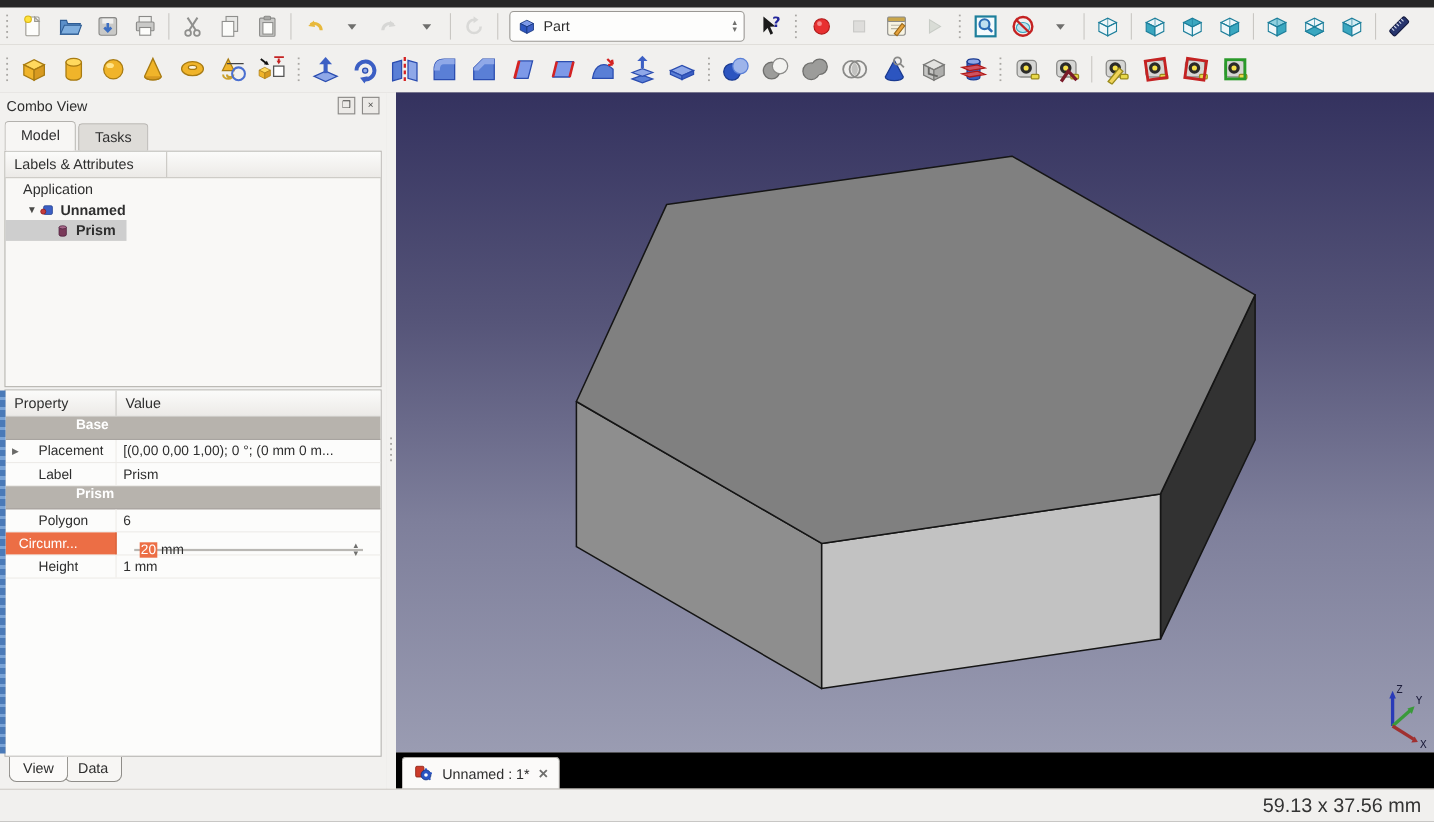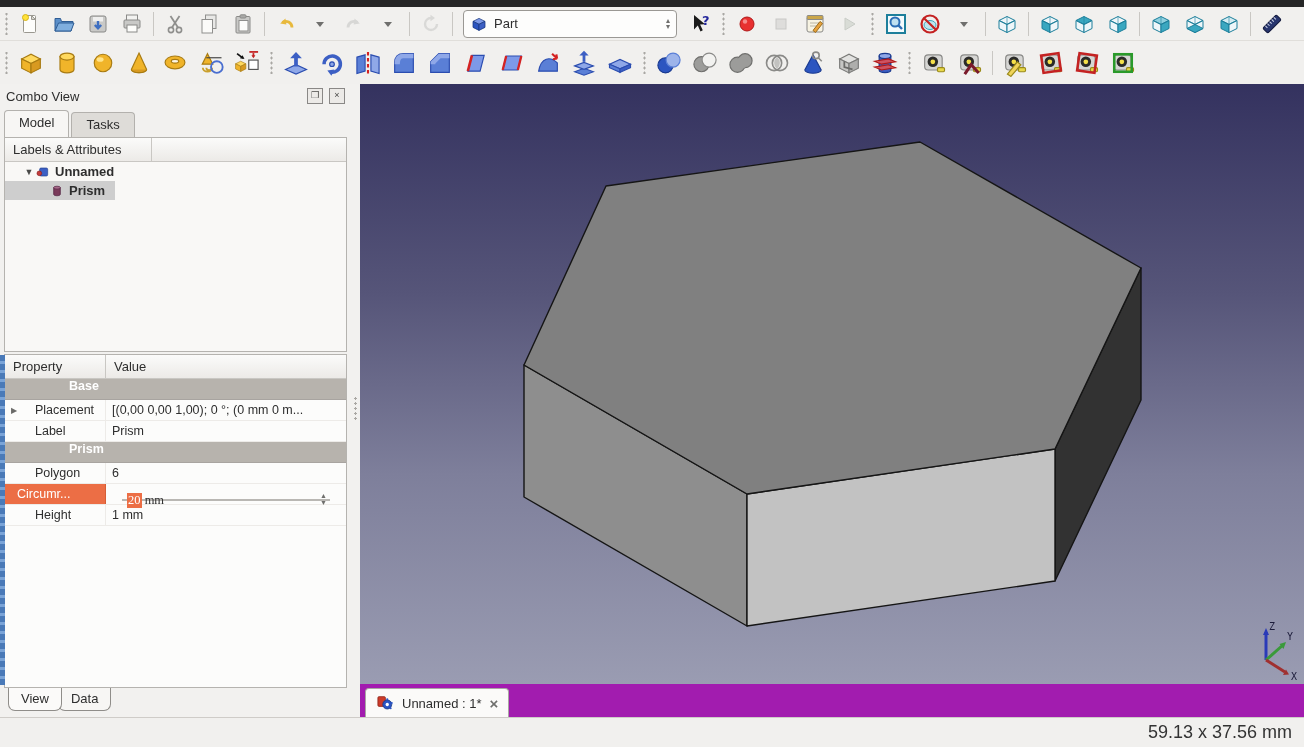--- a/index.html
+++ b/index.html
@@ -55,21 +55,21 @@
   .bottabs{position:absolute;left:8px;top:604px;display:flex;}
   .btab{padding:3px 12px 4px 12px;background:#f7f6f4;border:1px solid #8f8d89;border-top:none;border-radius:0 0 7px 7px;margin-right:-4px;}
   .btab.front{position:relative;z-index:2;background:#fbfaf9;}
   .splitter{position:absolute;left:351px;top:84px;width:9px;height:633px;background:#f2f1ef;}
   .splitter .sgrip{position:absolute;left:2px;top:312px;width:5px;height:26px;
         background-image:radial-gradient(#a9a7a3 1px, transparent 1.2px);background-size:5px 5px;}
   .edgeartifact{position:absolute;left:0;top:355px;width:5px;height:330px;
         background:repeating-linear-gradient(180deg,#4a7ab8 0 6px,#7aa4d8 6px 9px);}
   #viewport{position:absolute;left:360px;top:84px;width:944px;height:600px;}
   #vpsvg{position:absolute;left:0;top:0;}
-  .tabbar{position:absolute;left:360px;top:684px;width:944px;height:33px;background:#a21caf;border-bottom:1px solid #b9b7b3;display:flex;align-items:flex-end;}
+  .tabbar{position:absolute;left:360px;top:684px;width:944px;height:33px;background:#000000;border-bottom:1px solid #b9b7b3;display:flex;align-items:flex-end;}
   .doctab{display:flex;align-items:center;gap:8px;height:28px;margin-left:5px;padding:0 10px;background:#fbfaf9;
           border:1px solid #a9a7a3;border-bottom:none;border-radius:4px 4px 0 0;}
   .doctab .close{color:#6f6f6d;font-weight:bold;font-size:15px;}
   .statusbar{position:absolute;left:0;top:717px;width:1304px;height:30px;background:#f1f0ee;border-top:1px solid #cfccc8;
              display:flex;align-items:center;justify-content:flex-end;padding-right:12px;box-sizing:border-box;font-size:18px;color:#333;}
   .bold{font-weight:bold;}
   svg{display:block;}
 </style>
 </head>
 <body>
@@ -656,20 +656,27 @@
         <div class="ptab">Tasks</div>
       </div>
     <div class="treewrap">
       <div class="treehead">
         <span>Labels &amp; Attributes</span>
         <span class="colline"></span>
       </div>
       <div id="treerows">
           <div class="trow">
             <span class="selbar" style="display:flex;align-items:center;">
+              <span style="width:4px"></span>
+              <span class="exp"></span>
+              <span class="">Application</span>
+            </span>
+          </div>
+          <div class="trow">
+            <span class="selbar" style="display:flex;align-items:center;">
               <span style="width:18px"></span>
               <span class="exp">▼</span>
               <span class="ticon">
                 <svg width="16" height="16" viewBox="0 0 24 24">
                   <rect x="7" y="6" width="12" height="12" rx="2" fill="#3c5fc4" stroke="#22418f"></rect>
                   <circle cx="6.5" cy="14" r="3.5" fill="#c43c3c" stroke="#8a1a1a"></circle>
                 </svg>
               </span>
               <span class="bold">Unnamed</span>
             </span>
@@ -717,21 +724,21 @@
           <div class="prow">
             <span class="lc noexp">
               <span class="lab">Polygon</span>
             </span>
             <span class="vc">6</span>
           </div>
           <div class="prow editing">
             <span class="lc noexp">
               <span class="lab">Circumr...</span>
             </span>
-            <span class="vc" style="padding:16px;font-family:Liberation Serif, serif;">
+            <span class="vc" style="padding:16px;">
               <span class="spinbox">
                 <span class="selval">20</span>
                 <span>&nbsp;mm</span>
                 <span class="spinarrows">
                   <span>▲</span>
                   <span>▼</span>
                 </span>
               </span>
             </span>
           </div>

